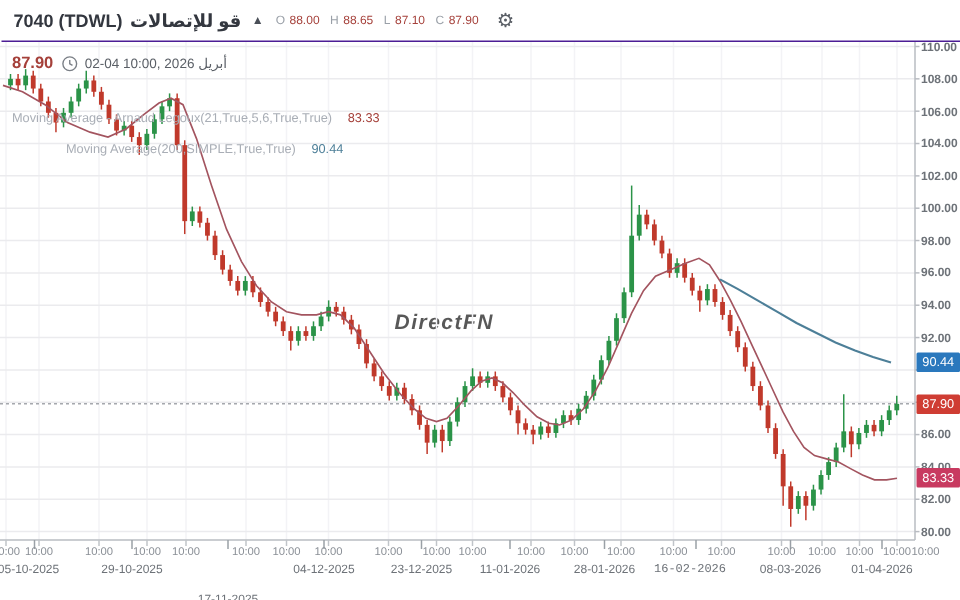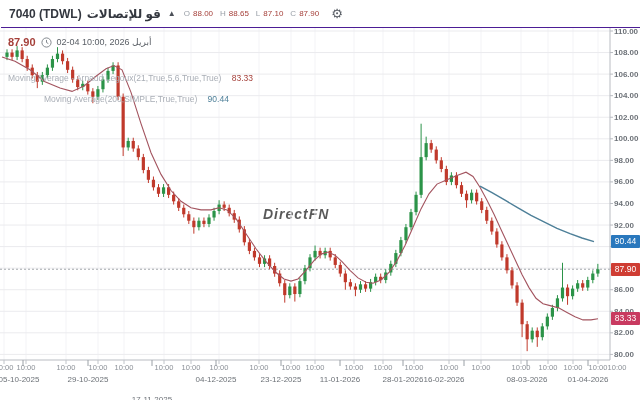--- a/index.html
+++ b/index.html
@@ -442,18 +442,18 @@
       <div class="tlabel" style="left: 573px;">10:00</div>
       <div class="tlabel" style="left: 598px;">10:00</div>
       <div class="tlabel" style="left: 617px;">10:00</div>
       <div class="dlabel" style="left: 19px;">05-10-2025</div>
       <div class="dlabel" style="left: 88px;">29-10-2025</div>
       <div class="dlabel" style="left: 152px; margin-top: 20px;">17-11-2025</div>
       <div class="dlabel" style="left: 216px;">04-12-2025</div>
       <div class="dlabel" style="left: 281px;">23-12-2025</div>
       <div class="dlabel" style="left: 340px;">11-01-2026</div>
       <div class="dlabel" style="left: 403px;">28-01-2026</div>
-      <div class="dlabel" style="left: 444px;">16-02-2026</div>
+      <div class="dlabel" style="left: 460px; font-family: Liberation Mono, monospace;">16-02-2026</div>
       <div class="dlabel" style="left: 527px;">08-03-2026</div>
       <div class="dlabel" style="left: 588px;">01-04-2026</div>
     </div>
 
 </div>
 
 </body></html>

